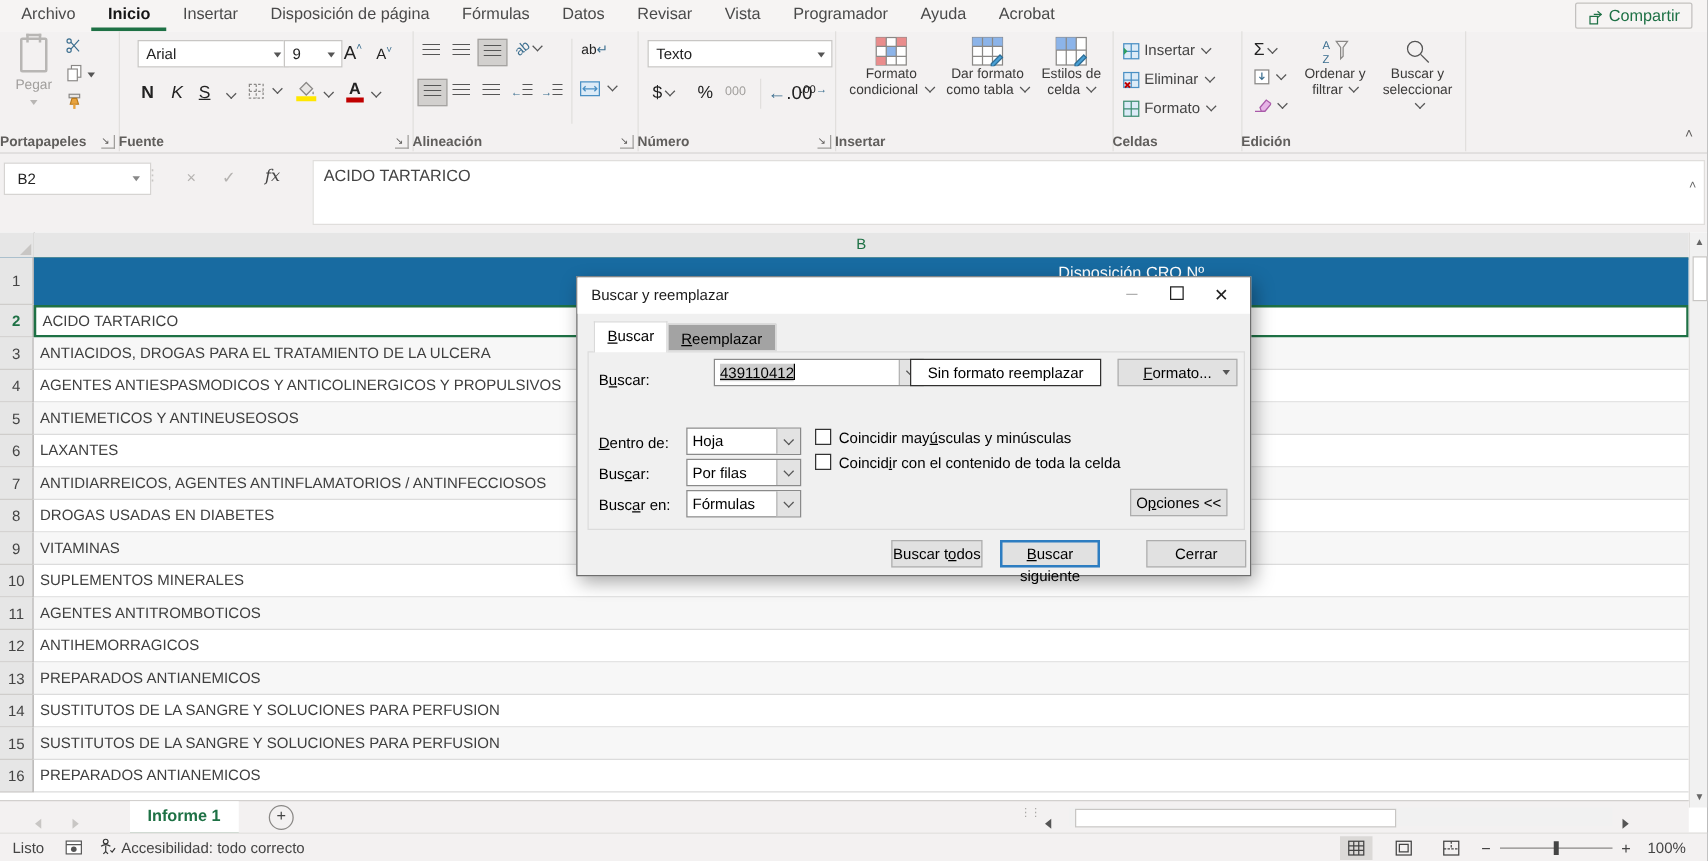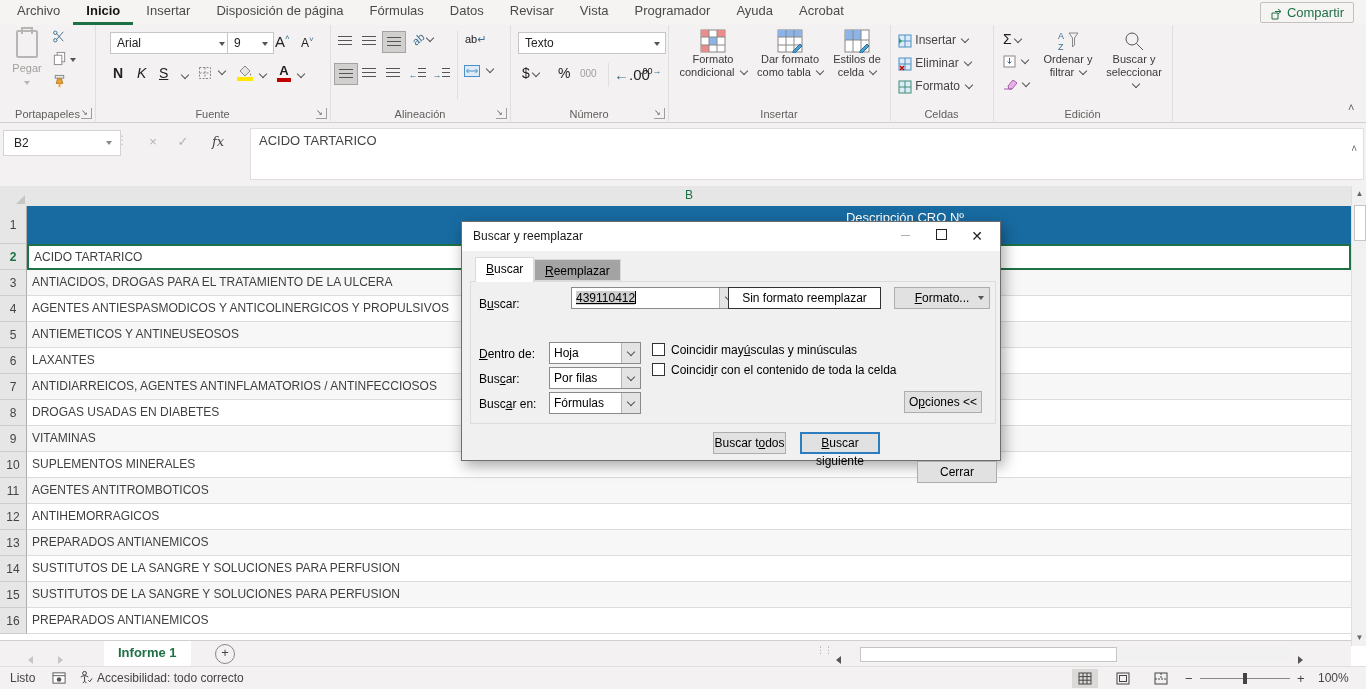--- a/index.html
+++ b/index.html
@@ -8,21 +8,21 @@
   .abs{position:absolute;}
   
   .tabsrow{position:absolute;top:0;left:0;right:0;height:25px;background:#f6f4f3;}
   .rtab{display:inline-block;height:22px;line-height:22px;padding:0 13px;font-size:13px;color:#4a4a4a;cursor:default;}
   .rtab.active{color:#161616;font-weight:bold;border-bottom:3px solid #1e7145;}
   .sharebtn{position:absolute;right:12px;top:2px;height:19px;line-height:19px;padding:0 9px;border:1px solid #c3c1bf;
             border-radius:2px;font-size:13px;color:#1e7145;background:#f6f4f3;}
   
   .ribbon{position:absolute;top:25px;left:0;right:0;height:97px;background:#f3f1f1;border-bottom:1px solid #d2d0ce;}
   .rgroup{position:absolute;top:0;height:96px;border-right:1px solid #e1dfdd;}
-  .glabel{position:absolute;bottom:1px;left:0;right:0;text-align:center;font-size:11px;color:#605e5c;}
+  .glabel{position:absolute;bottom:1px;left:0;right:0;text-align:left;font-size:11px;color:#605e5c;font-weight:bold;}
   .launcher{position:absolute;bottom:2px;right:3px;width:10px;height:10px;font-size:8px;line-height:10px;color:#605e5c;
             border-right:1px solid #a09e9c;border-bottom:1px solid #a09e9c;text-align:left;}
   .bigbtn{position:absolute;text-align:center;font-size:11px;color:#3b3a39;line-height:13px;}
   .rsmall{position:absolute;font-size:12px;color:#444;}
   .combo{position:absolute;background:#fff;border:1px solid #c8c6c4;font-size:12px;color:#222;line-height:20px;padding-left:6px;}
   .combo .td{position:absolute;right:5px;top:9px;}
   .td{width:0;height:0;border-left:3px solid transparent;border-right:3px solid transparent;border-top:4px solid #555;display:inline-block;}
   .cv{display:inline-block;width:5px;height:5px;border-right:1.2px solid #555;border-bottom:1.2px solid #555;
       transform:rotate(45deg);margin-left:3px;vertical-align:2px;}
   .lines{display:inline-block;width:14px;height:10px;
@@ -346,21 +346,21 @@
       <span>ACIDO TARTARICO</span>
       <span class="abs" style="right:6px;top:14px;color:#666;font-size:10px;">˄</span>
     </div>
   </div>
 
   <div class="grid">
     <div class="corner"></div>
     <div class="colhead"><span>B</span></div>
     <div class="hdrrow">
       <div class="rn">1</div>
-      <div class="hdrtext"><span>Descripción CRO Nº</span></div>
+      <div class="hdrtext"><span>Disposición CRO Nº</span></div>
     </div>
     <div id="rows">
         <div class="grow sel">
           <div class="rn">2</div>
           <div class="rc">ACIDO TARTARICO</div>
         </div>
         <div class="grow odd">
           <div class="rn">3</div>
           <div class="rc">ANTIACIDOS, DROGAS PARA EL TRATAMIENTO DE LA ULCERA</div>
         </div>
@@ -552,18 +552,18 @@
     <div class="dbtn" style="left:442px;top:169px;width:78px;z-index:3;">
       <span>O</span><span class="hk">p</span><span>ciones &lt;&lt;</span>
     </div>
 
     <div class="dbtn" style="left:251px;top:210px;width:73px;">
       <span>Buscar t</span><span class="hk">o</span><span>dos</span>
     </div>
     <div class="dbtn def" style="left:338px;top:210px;width:80px;">
       <span class="hk">B</span><span>uscar siguiente</span>
     </div>
-    <div class="dbtn" style="left:455px;top:210px;width:80px;margin-top:29px;">
+    <div class="dbtn" style="left:455px;top:210px;width:80px;">
       <span>Cerrar</span>
     </div>
   </div>
 
 </div>
 
 </body></html>

